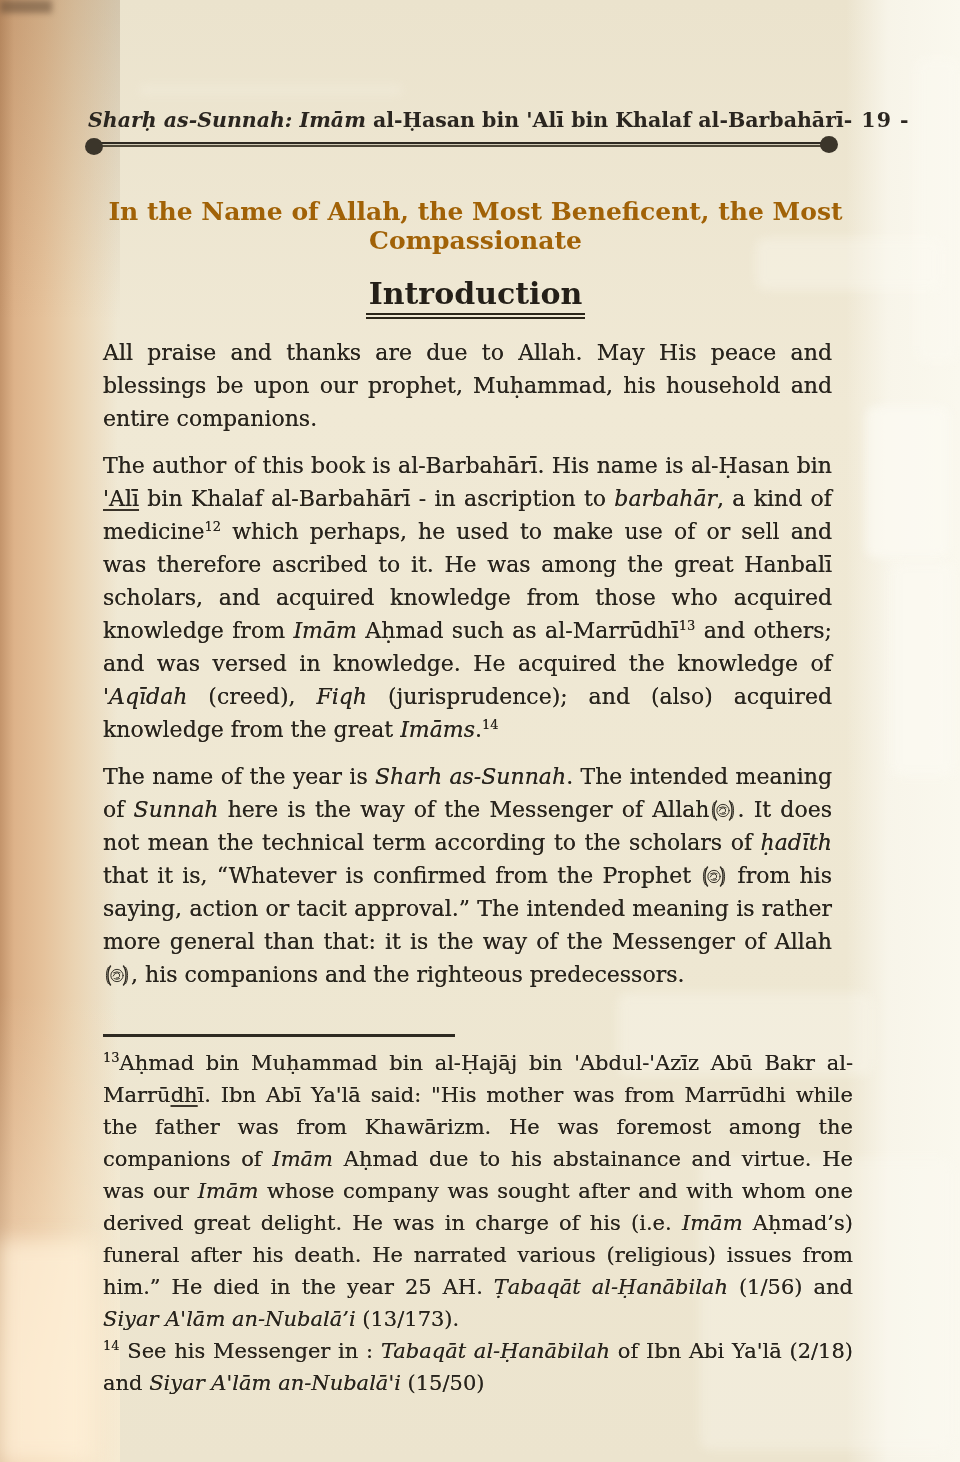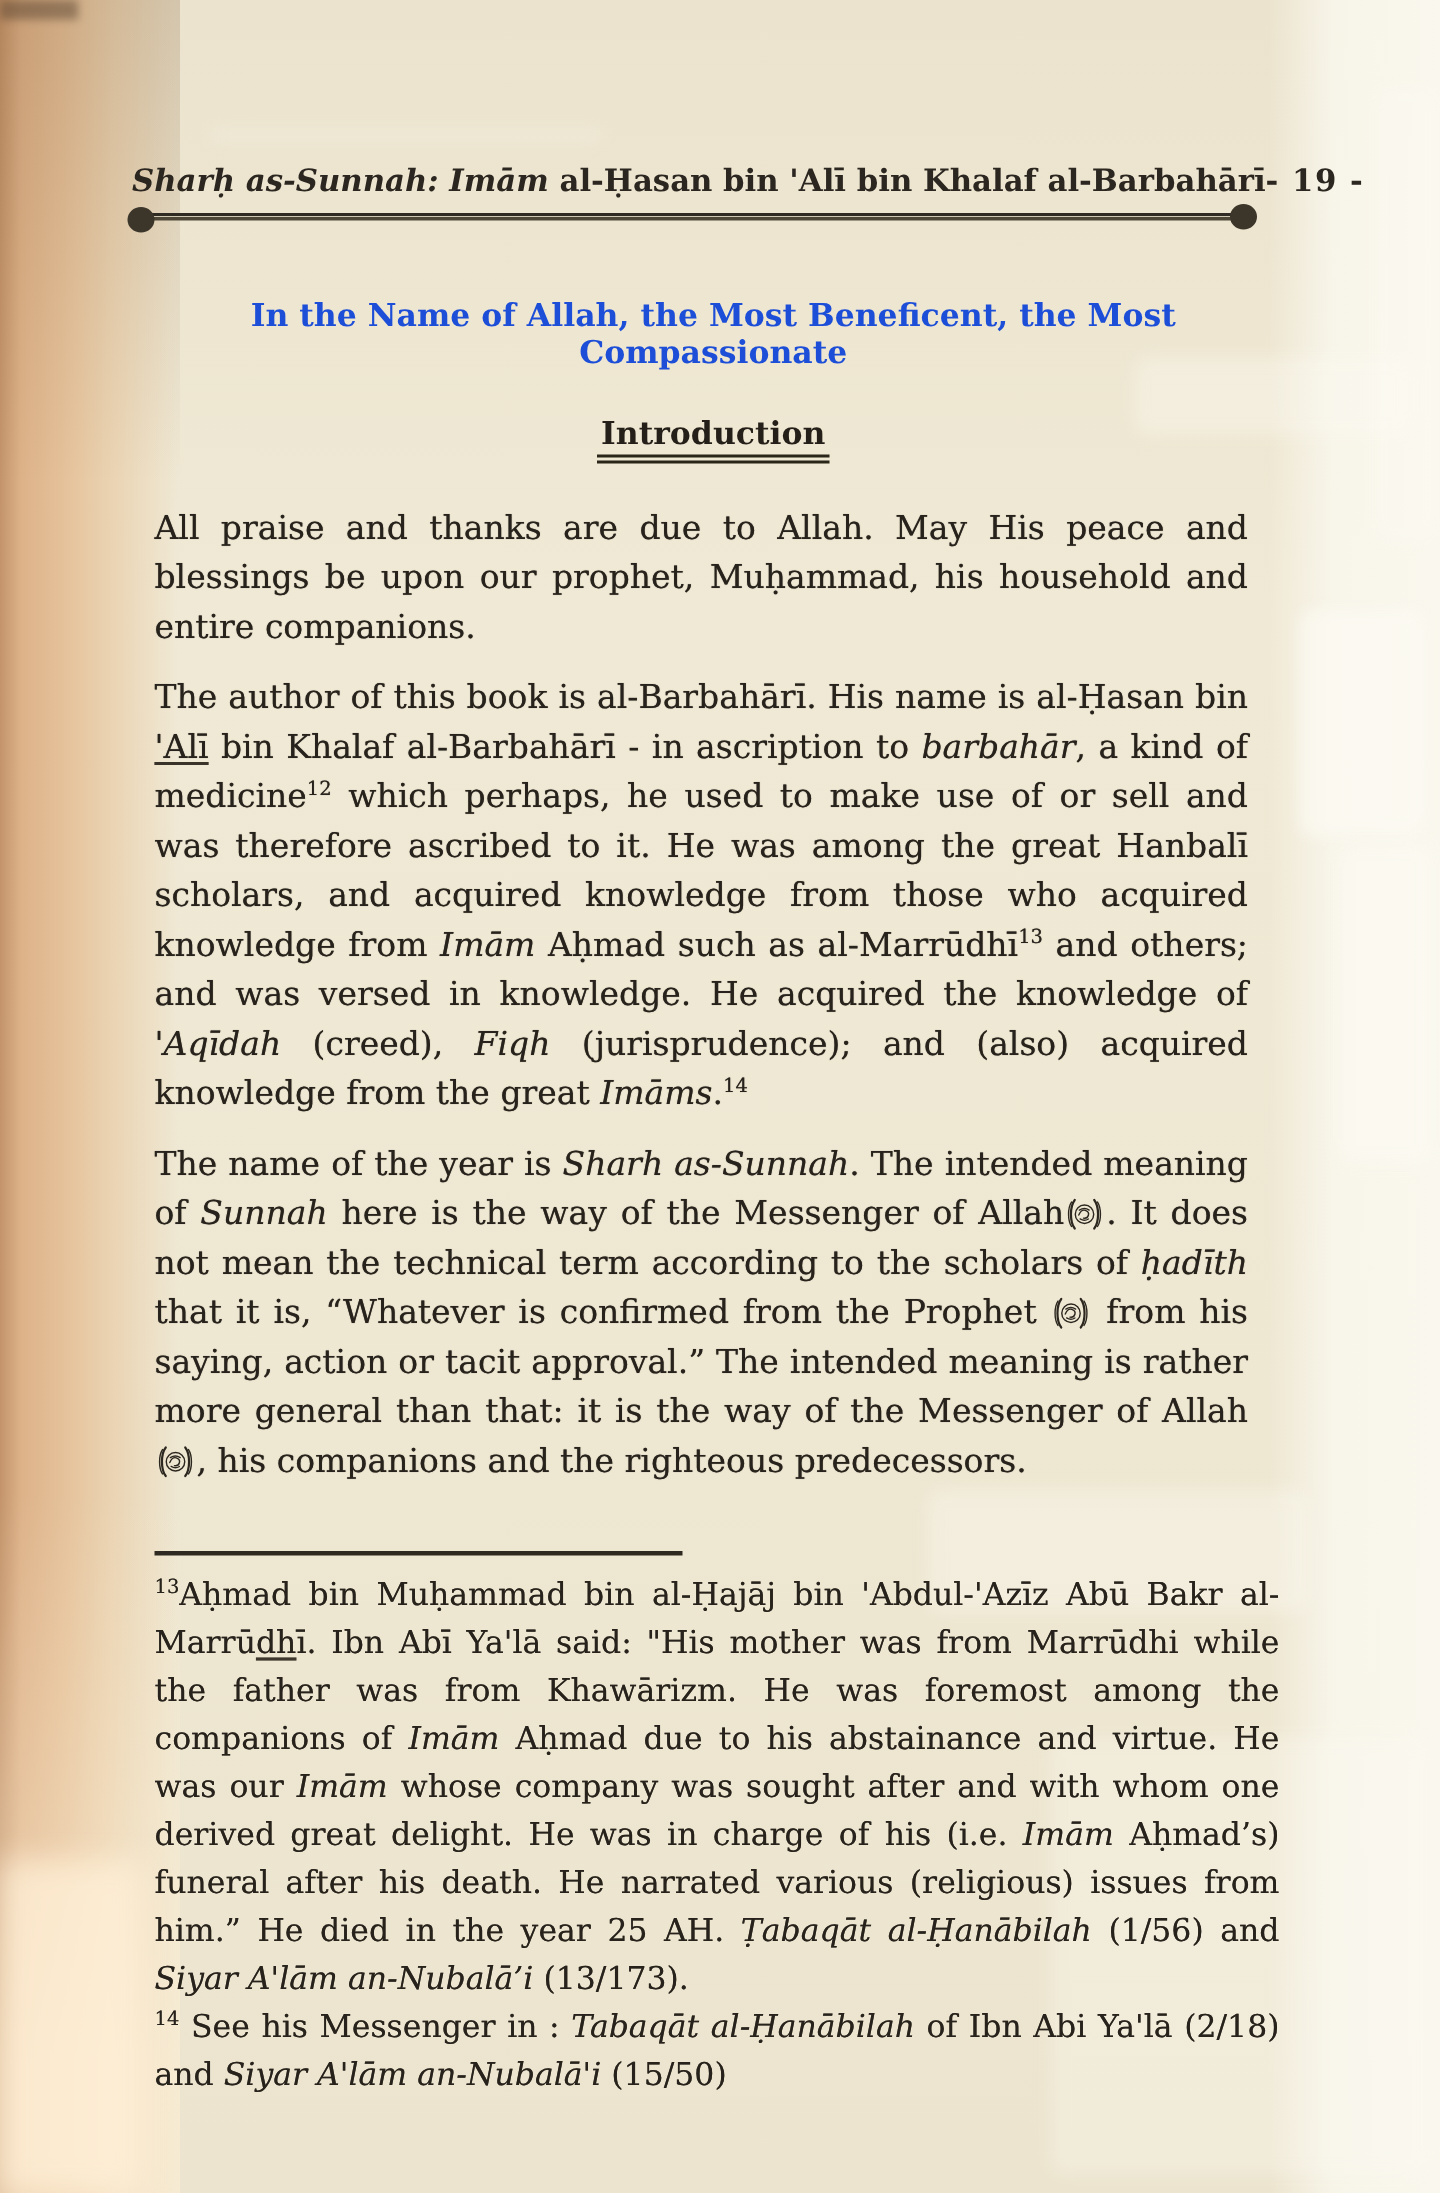--- a/index.html
+++ b/index.html
@@ -43,25 +43,25 @@
     background:linear-gradient(180deg,#2f2a22 0 2px,#cfc8b2 2px 3px,#4e4737 3px 5px);
     border-radius:2px;
   }
   .rule-dot{position:absolute;width:18px;height:17px;border-radius:50%;background:#3b352a;}
   .dot-l{left:-5px;top:-4px;}
   .dot-r{right:-6px;top:-6px;}
   .page-number{letter-spacing:1px;}
 
   .bismillah{
     position:absolute;left:103px;top:197px;width:745px;
-    text-align:center;font-weight:bold;font-size:21px;color:#1d4ed8;
+    text-align:center;font-weight:bold;font-size:25px;color:#a16207;
   }
   .intro-wrap{position:absolute;left:103px;top:276px;width:745px;text-align:center;}
   .intro-heading{
-    display:inline-block;position:relative;font-weight:bold;font-size:21px;color:#241f18;
+    display:inline-block;position:relative;font-weight:bold;font-size:30px;color:#241f18;
     border-bottom:2.5px solid #2a2519;padding:0 3px 2px;
   }
   .intro-heading::after{
     content:"";position:absolute;left:0;right:0;bottom:-6px;height:2px;background:#2a2519;
   }
 
   .bodytext{
     position:absolute;left:103px;top:336px;width:745px;
     font-size:22px;line-height:33px;text-align:justify;
     text-shadow:0 0 .5px rgba(35,30,22,.75);

